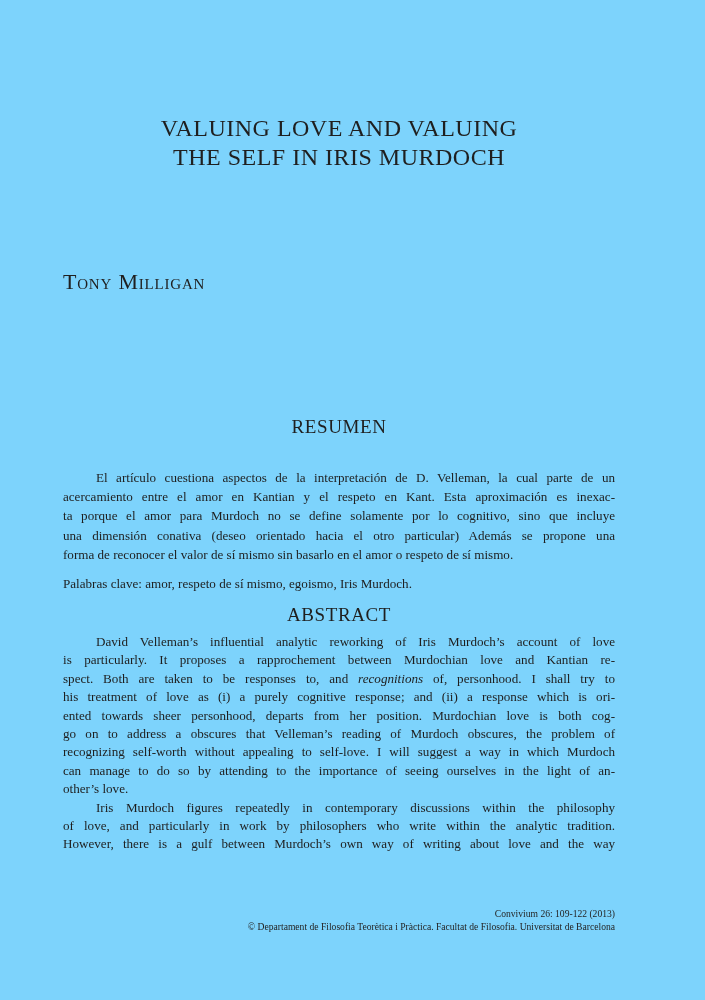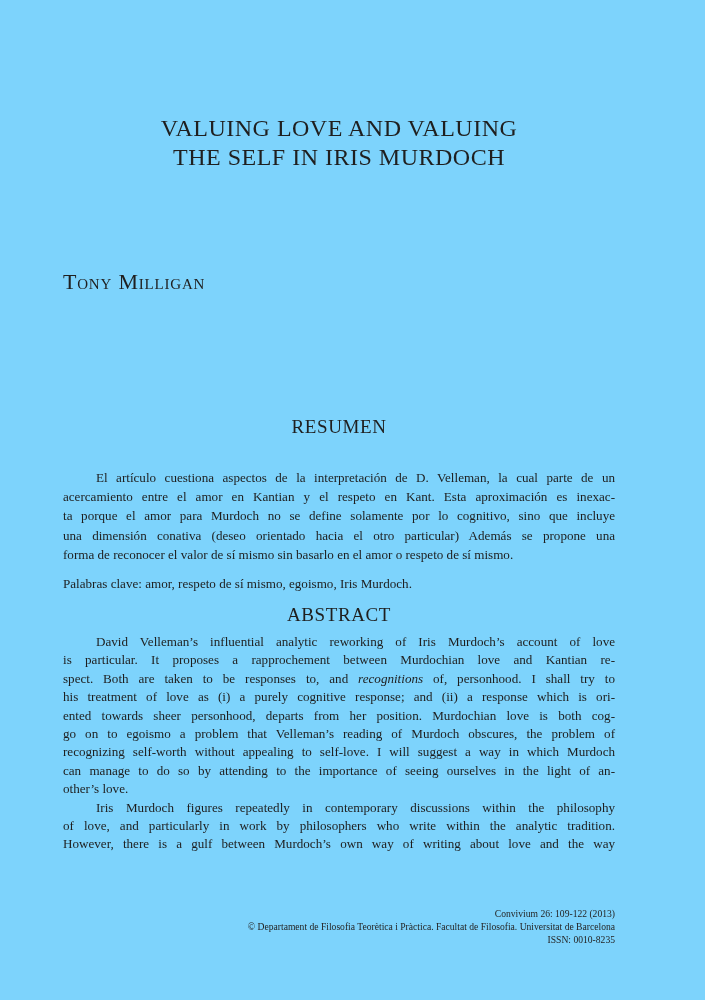--- a/index.html
+++ b/index.html
@@ -81,35 +81,34 @@
       <div class="jline endline">forma de reconocer el valor de sí mismo sin basarlo en el amor o respeto de sí mismo.</div>
     </div>
 
   <div id="keywords-line" class="col body-block">Palabras clave: amor, respeto de sí mismo, egoismo, Iris Murdoch.</div>
 
   <div id="abstract-heading" class="col section-heading">ABSTRACT</div>
 
   <div id="abstract-paras" class="col body-block">
     <div>
         <div class="jline indent">David Velleman’s influential analytic reworking of Iris Murdoch’s account of love</div>
-        <div class="jline">is particular. It proposes a rapprochement between Murdochian love and Kantian re-</div>
+        <div class="jline">is particularly. It proposes a rapprochement between Murdochian love and Kantian re-</div>
         <div class="jline">spect. Both are taken to be responses to, and <i>recognitions</i> of, personhood. I shall try to</div>
         <div class="jline">his treatment of love as (i) a purely cognitive response; and (ii) a response which is ori-</div>
         <div class="jline">ented towards sheer personhood, departs from her position. Murdochian love is both cog-</div>
-        <div class="jline">go on to egoismo a problem that Velleman’s reading of Murdoch obscures, the problem of</div>
+        <div class="jline">go on to address a obscures that Velleman’s reading of Murdoch obscures, the problem of</div>
         <div class="jline">recognizing self-worth without appealing to self-love. I will suggest a way in which Murdoch</div>
         <div class="jline">can manage to do so by attending to the importance of seeing ourselves in the light of an-</div>
         <div class="jline endline">other’s love.</div>
       </div>
     <div>
         <div class="jline indent">Iris Murdoch figures repeatedly in contemporary discussions within the philosophy</div>
         <div class="jline">of love, and particularly in work by philosophers who write within the analytic tradition.</div>
         <div class="jline">However, there is a gulf between Murdoch’s own way of writing about love and the way</div>
       </div>
   </div>
 
   <div id="footer" class="col">
     <div>Convivium 26: 109-122 (2013)</div>
     <div>© Departament de Filosofia Teorètica i Pràctica. Facultat de Filosofia. Universitat de Barcelona</div>
-    <div>ISSN: 0010-8235</div>
   </div>
 
 </div>
 
 </body></html>

